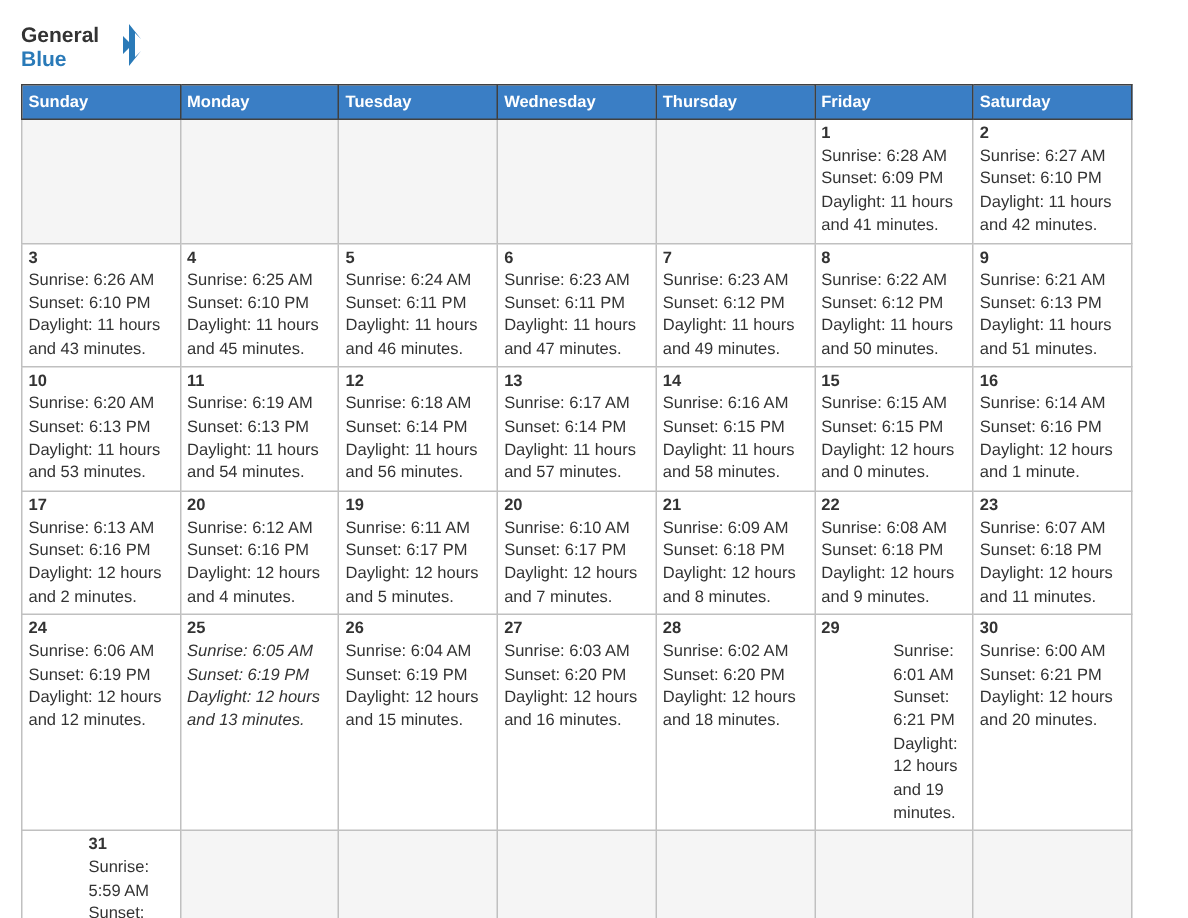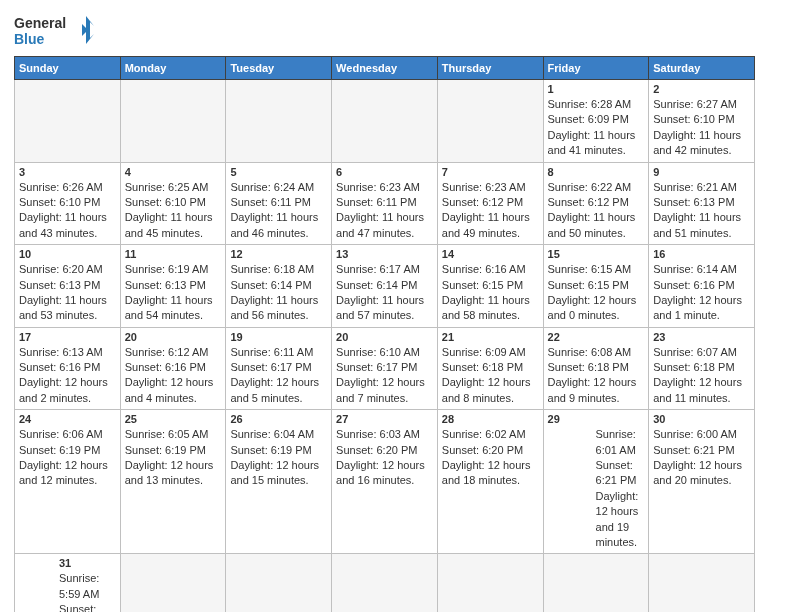--- a/index.html
+++ b/index.html
@@ -290,21 +290,21 @@
         <tr>
           <td>
             <div class="day-number">24</div>
             <div class="day-info" style="white-space: pre-line;">Sunrise: 6:06 AM
 Sunset: 6:19 PM
 Daylight: 12 hours
 and 12 minutes.</div>
           </td>
           <td>
             <div class="day-number">25</div>
-            <div class="day-info" style="white-space: pre-line;">Sunrise: 6:05 AM
+            <div class="day-info" style="white-space: pre-line; font-style: italic;">Sunrise: 6:05 AM
 Sunset: 6:19 PM
 Daylight: 12 hours
 and 13 minutes.</div>
           </td>
           <td>
             <div class="day-number">26</div>
             <div class="day-info" style="white-space: pre-line;">Sunrise: 6:04 AM
 Sunset: 6:19 PM
 Daylight: 12 hours
 and 15 minutes.</div>

